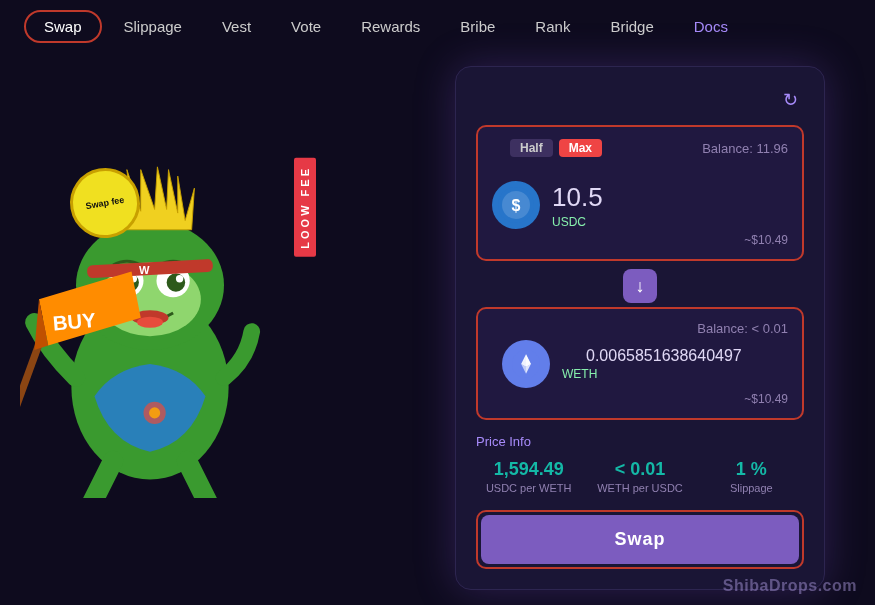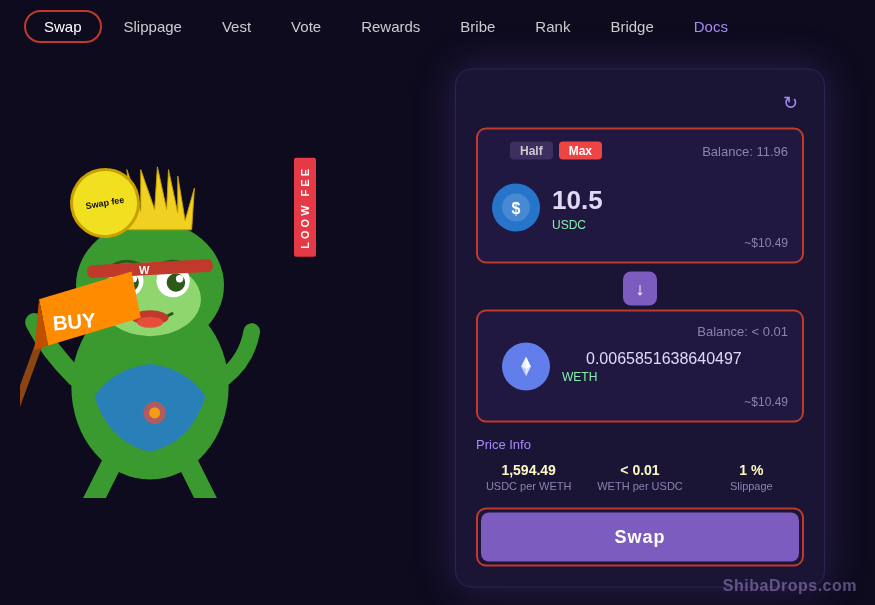--- a/index.html
+++ b/index.html
@@ -108,21 +108,21 @@
     .token-icon-eth {
       background: #627eea;
       display: flex;
       align-items: center;
       justify-content: center;
     }
 
     .token-amount {
       font-size: 26px;
       color: #e0d8f5;
-      font-weight: 700;
+      font-weight: 400;
     }
 
     .token-symbol {
       font-size: 12px;
       color: #86efac;
       margin-top: 2px;
     }
 
     .token-balance-row {
       display: flex;
@@ -214,22 +214,22 @@
     }
 
     .price-info-grid {
       display: grid;
       grid-template-columns: 1fr 1fr 1fr;
       text-align: center;
       gap: 6px;
     }
 
     .price-item-value {
-      color: #fef9c3;
-      font-size: 14px;
+      color: #14b8a6;
+      font-size: 18px;
       font-weight: 600;
     }
 
     .price-item-label {
       color: #9080b0;
       font-size: 11px;
       margin-top: 2px;
     }
 
     

